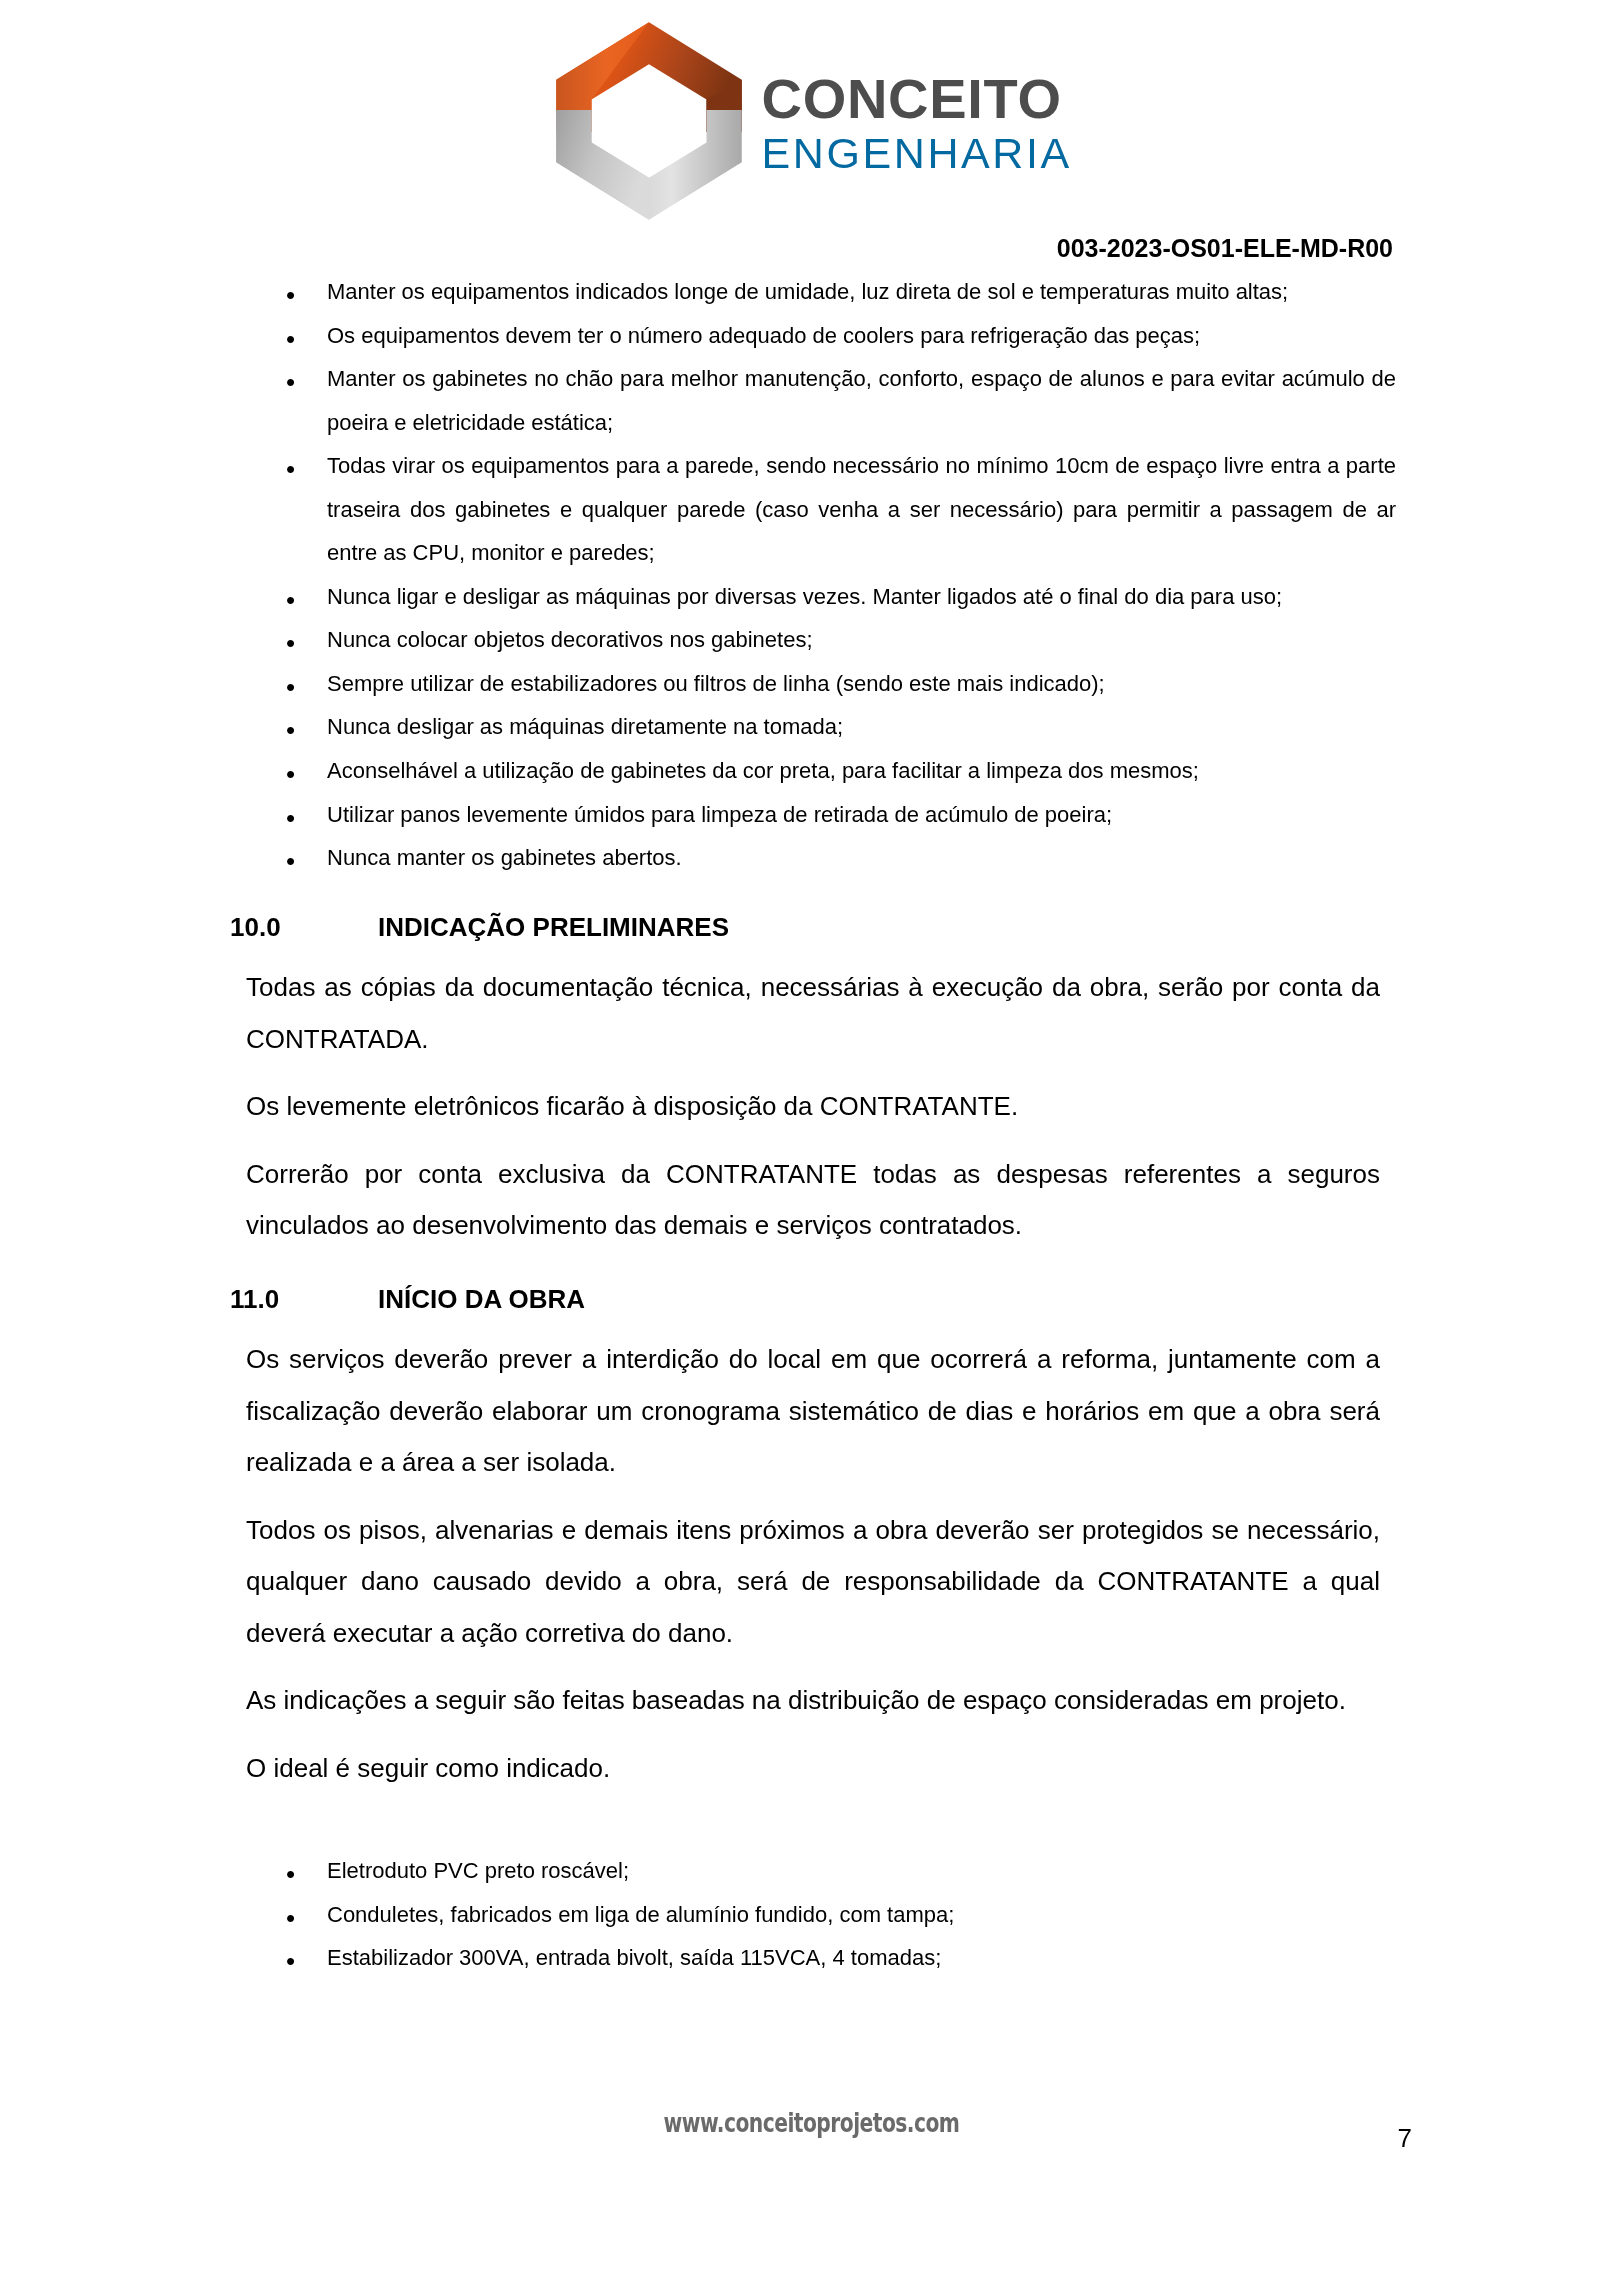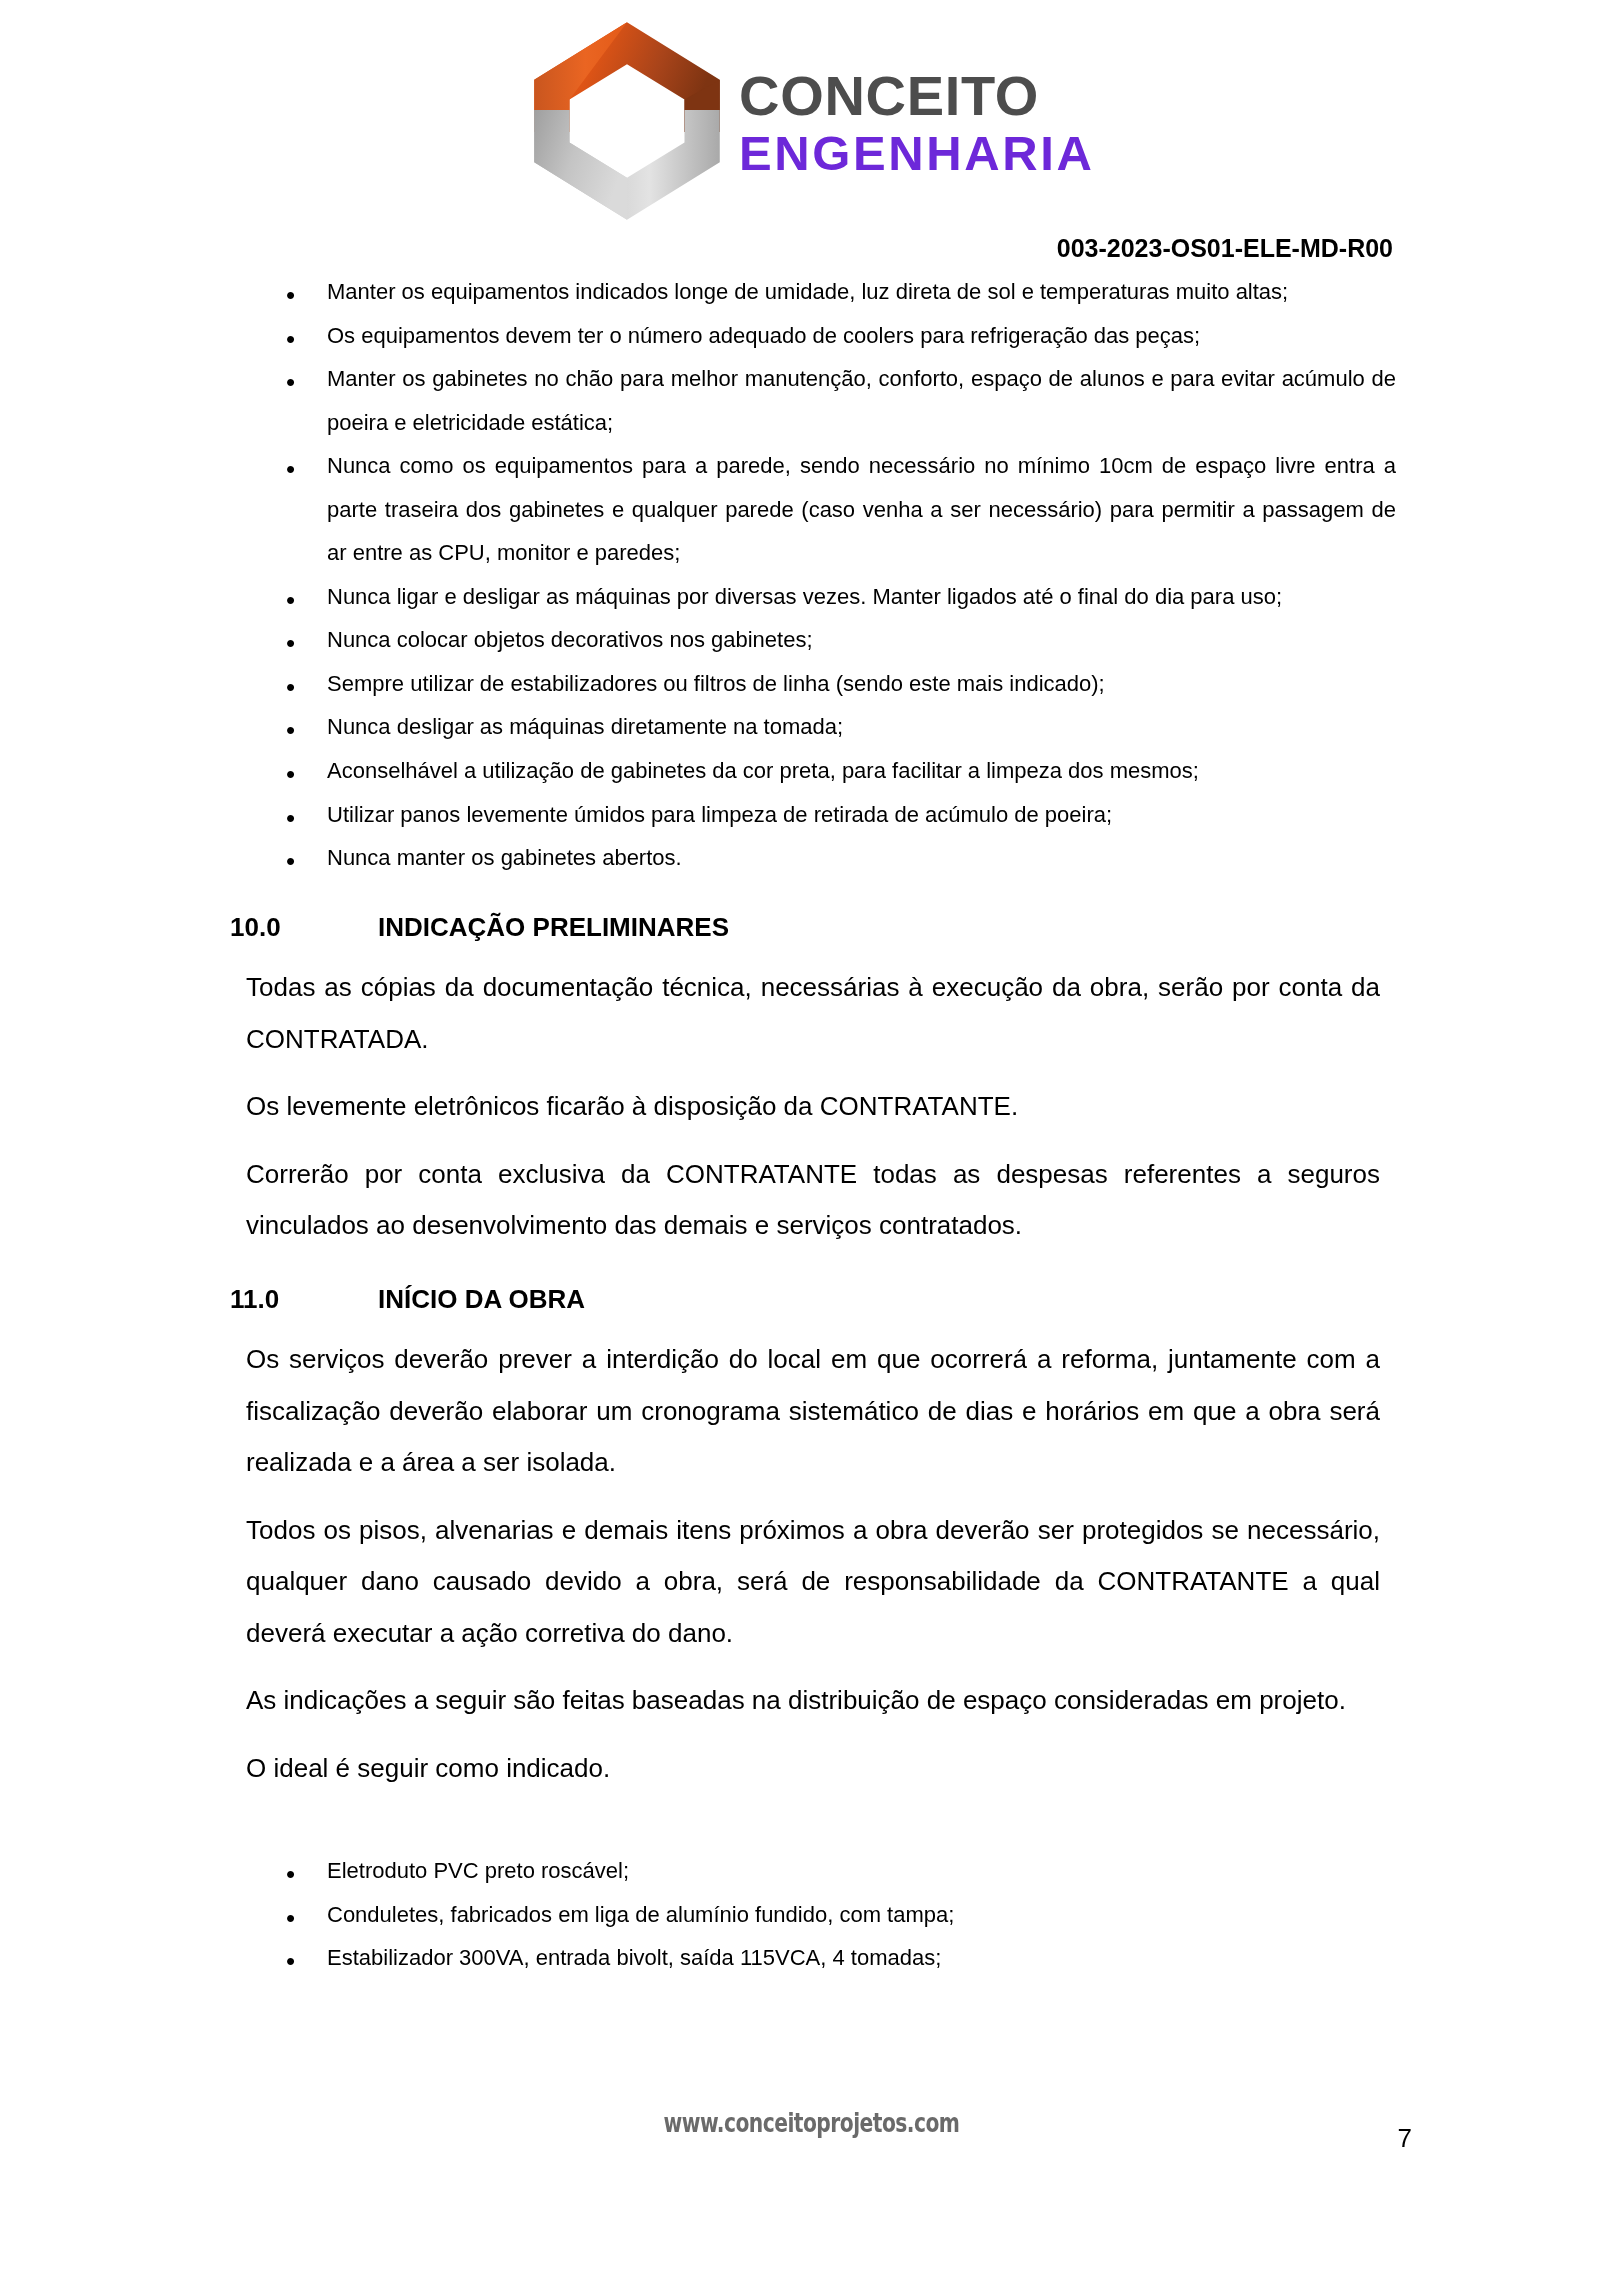--- a/index.html
+++ b/index.html
@@ -47,24 +47,24 @@
     margin-top: 5.2px;
   }
   .logo-name {
     font-size: 56px;
     font-weight: bold;
     letter-spacing: 0.7px;
     color: #4d4d4d;
     line-height: 1.02;
   }
   .logo-sub {
-    font-size: 49px;
-    font-weight: bold;
+    font-size: 43px;
+    font-weight: normal;
     letter-spacing: 2.6px;
-    color: #6d28d9;
+    color: #0369a1;
     line-height: 1.1;
     margin-top: 2.6px;
   }
 
   
   .doc-code {
     position: absolute;
     right: 230px;
     top: 234px;
     font-size: 25px;
@@ -211,21 +211,21 @@
   </div>
 
   <div class="doc-code">003-2023-OS01-ELE-MD-R00</div>
 
   <div class="content">
 
     <ul class="bullets" id="top-bullets">
         <li>Manter os equipamentos indicados longe de umidade, luz direta de sol e temperaturas muito altas;</li>
         <li>Os equipamentos devem ter o número adequado de coolers para refrigeração das peças;</li>
         <li>Manter os gabinetes no chão para melhor manutenção, conforto, espaço de alunos e para evitar acúmulo de poeira e eletricidade estática;</li>
-        <li>Nunca como os equipamentos para a parede, sendo necessário no mínimo 10cm de espaço livre entra a parte traseira dos gabinetes e qualquer parede (caso venha a ser necessário) para permitir a passagem de ar entre as CPU, monitor e paredes;</li>
+        <li>Todas virar os equipamentos para a parede, sendo necessário no mínimo 10cm de espaço livre entra a parte traseira dos gabinetes e qualquer parede (caso venha a ser necessário) para permitir a passagem de ar entre as CPU, monitor e paredes;</li>
         <li>Nunca ligar e desligar as máquinas por diversas vezes. Manter ligados até o final do dia para uso;</li>
         <li>Nunca colocar objetos decorativos nos gabinetes;</li>
         <li>Sempre utilizar de estabilizadores ou filtros de linha (sendo este mais indicado);</li>
         <li>Nunca desligar as máquinas diretamente na tomada;</li>
         <li>Aconselhável a utilização de gabinetes da cor preta, para facilitar a limpeza dos mesmos;</li>
         <li>Utilizar panos levemente úmidos para limpeza de retirada de acúmulo de poeira;</li>
         <li>Nunca manter os gabinetes abertos.</li>
       </ul>
 
     <div id="sections">

